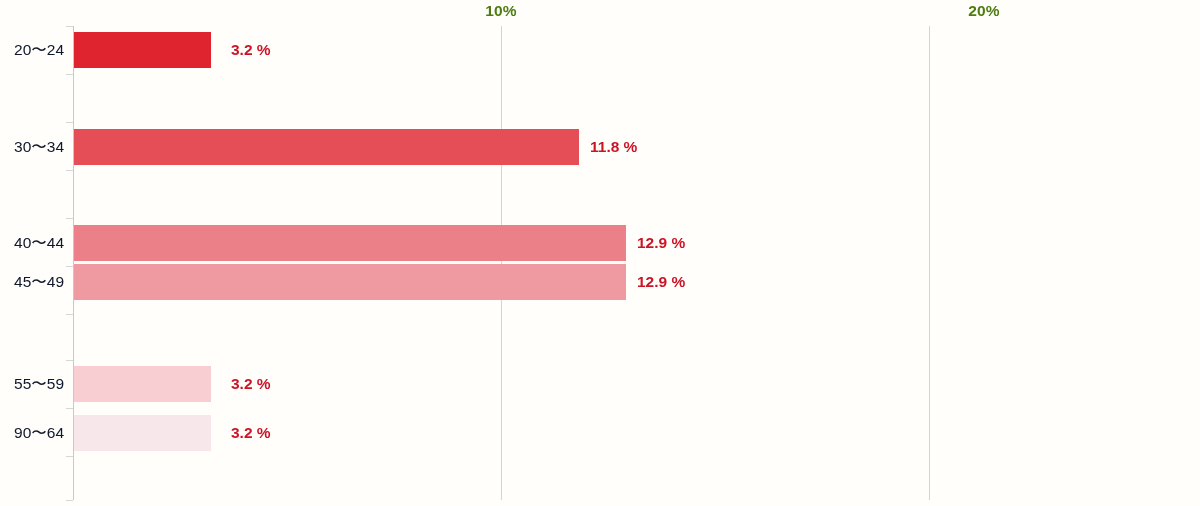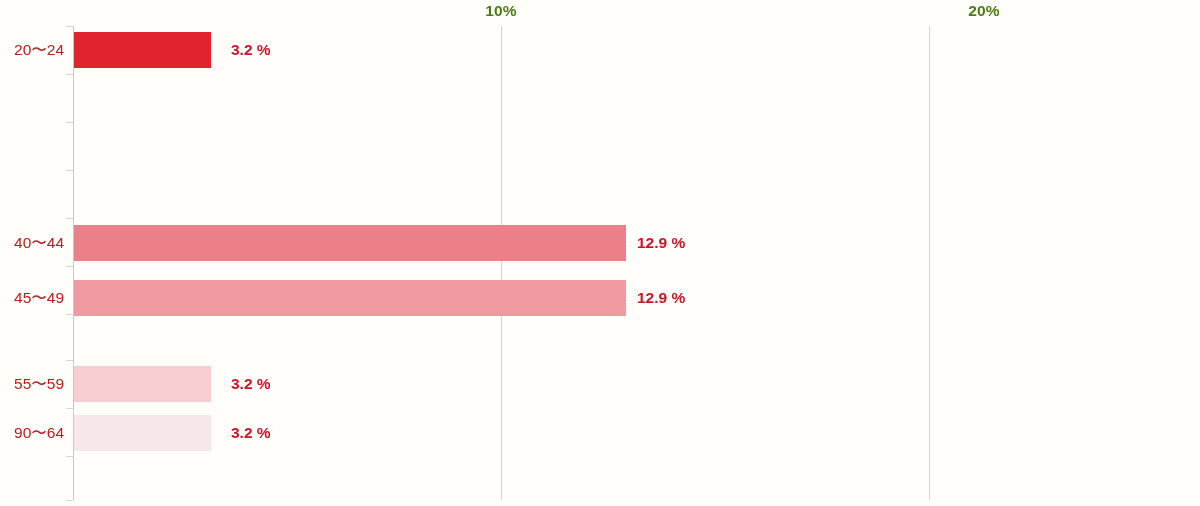--- a/index.html
+++ b/index.html
@@ -77,21 +77,21 @@
   }
   .cat-label {
     position: absolute;
     left: 0;
     top: 0;
     width: 64px;
     height: 36px;
     line-height: 36px;
     text-align: right;
     font-size: 15.5px;
-    color: #b91c1c;
+    color: #0f172a;
     white-space: nowrap;
   }
   .bar {
     position: absolute;
     left: 74px;
     top: 0;
     height: 36px;
   }
   .val-label {
     position: absolute;
@@ -120,29 +120,34 @@
 
   <div class="rows-layer">
 
     <div class="bar-row" style="top:32px;">
       <div class="cat-label">20〜24</div>
       <div class="bar" style="width:137px;background:#E0242F;"></div>
       <div class="val-label" style="left:231px;">3.2 %</div>
     </div>
 
 
+    <div class="bar-row" style="top:129px;">
+      <div class="cat-label">30〜34</div>
+      <div class="bar" style="width:505px;background:#E54E56;"></div>
+      <div class="val-label" style="left:590px;">11.8 %</div>
+    </div>
 
 
     <div class="bar-row" style="top:225px;">
       <div class="cat-label">40〜44</div>
       <div class="bar" style="width:552px;background:#EB8089;"></div>
       <div class="val-label" style="left:637px;">12.9 %</div>
     </div>
 
-    <div class="bar-row" style="top:280px;">
+    <div class="bar-row" style="top:264px;">
       <div class="cat-label">45〜49</div>
       <div class="bar" style="width:552px;background:#EF99A0;"></div>
       <div class="val-label" style="left:637px;">12.9 %</div>
     </div>
 
 
     <div class="bar-row" style="top:366px;">
       <div class="cat-label">55〜59</div>
       <div class="bar" style="width:137px;background:#F9CED3;"></div>
       <div class="val-label" style="left:231px;">3.2 %</div>

